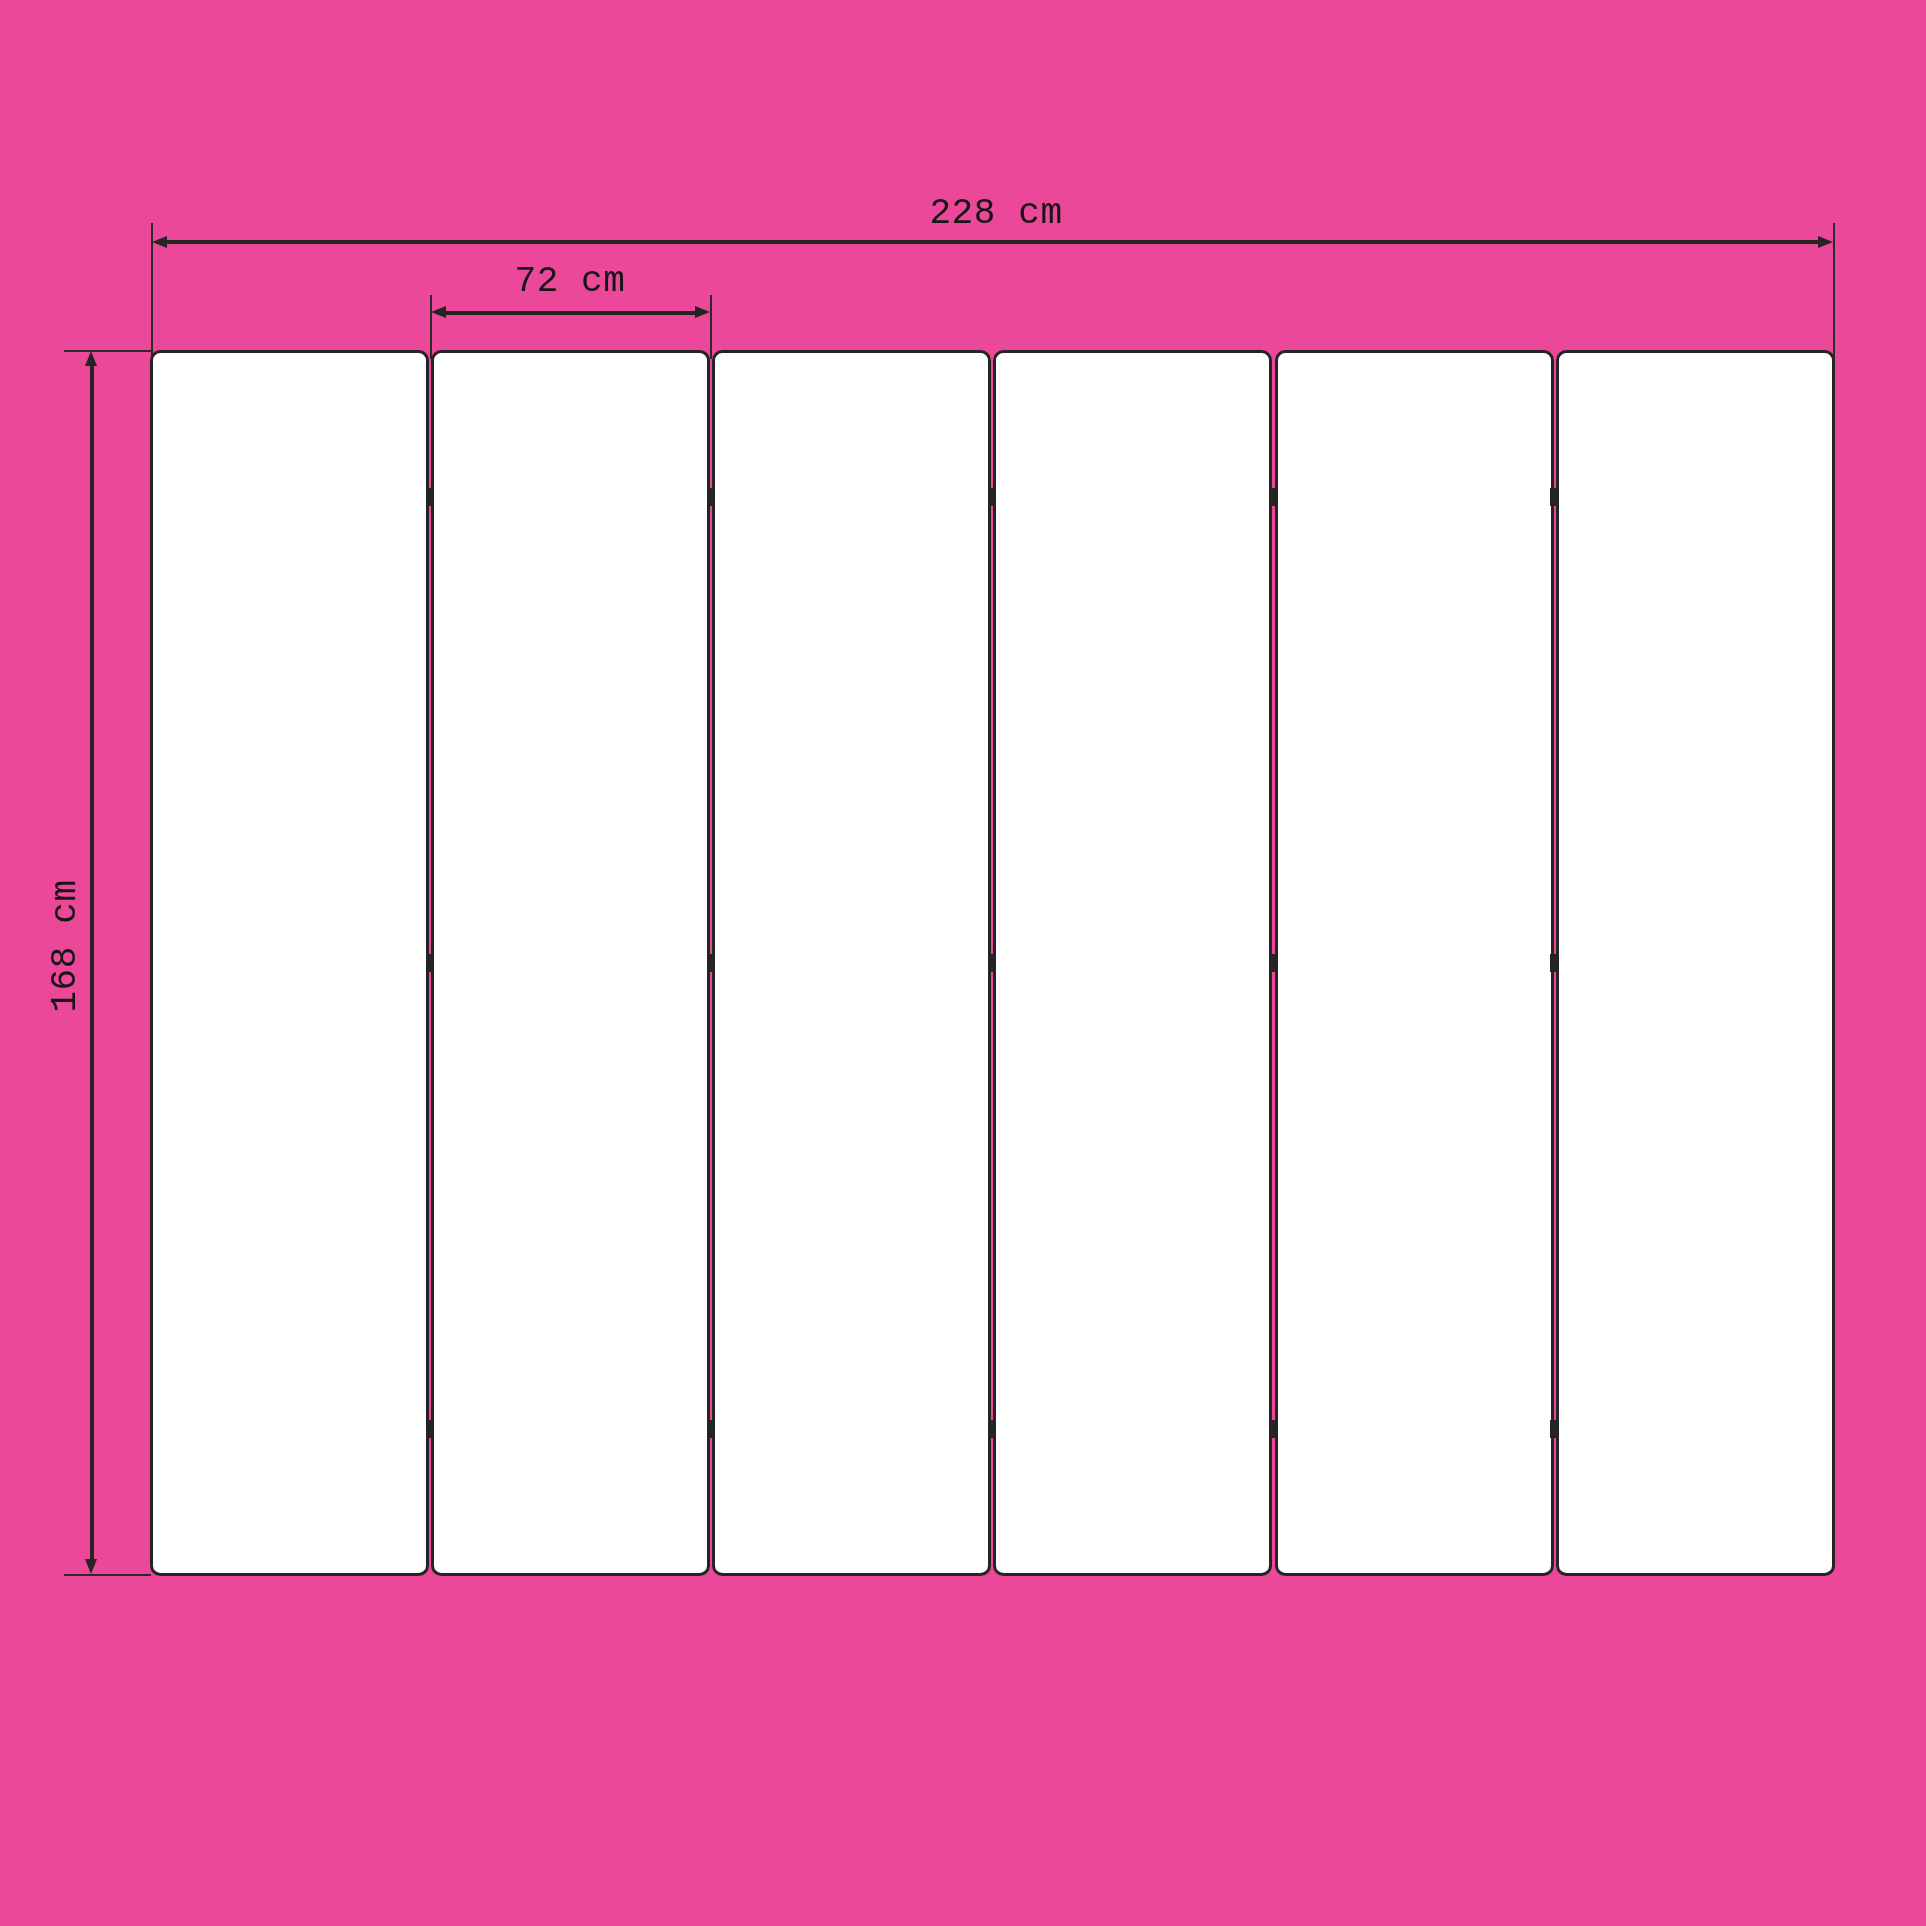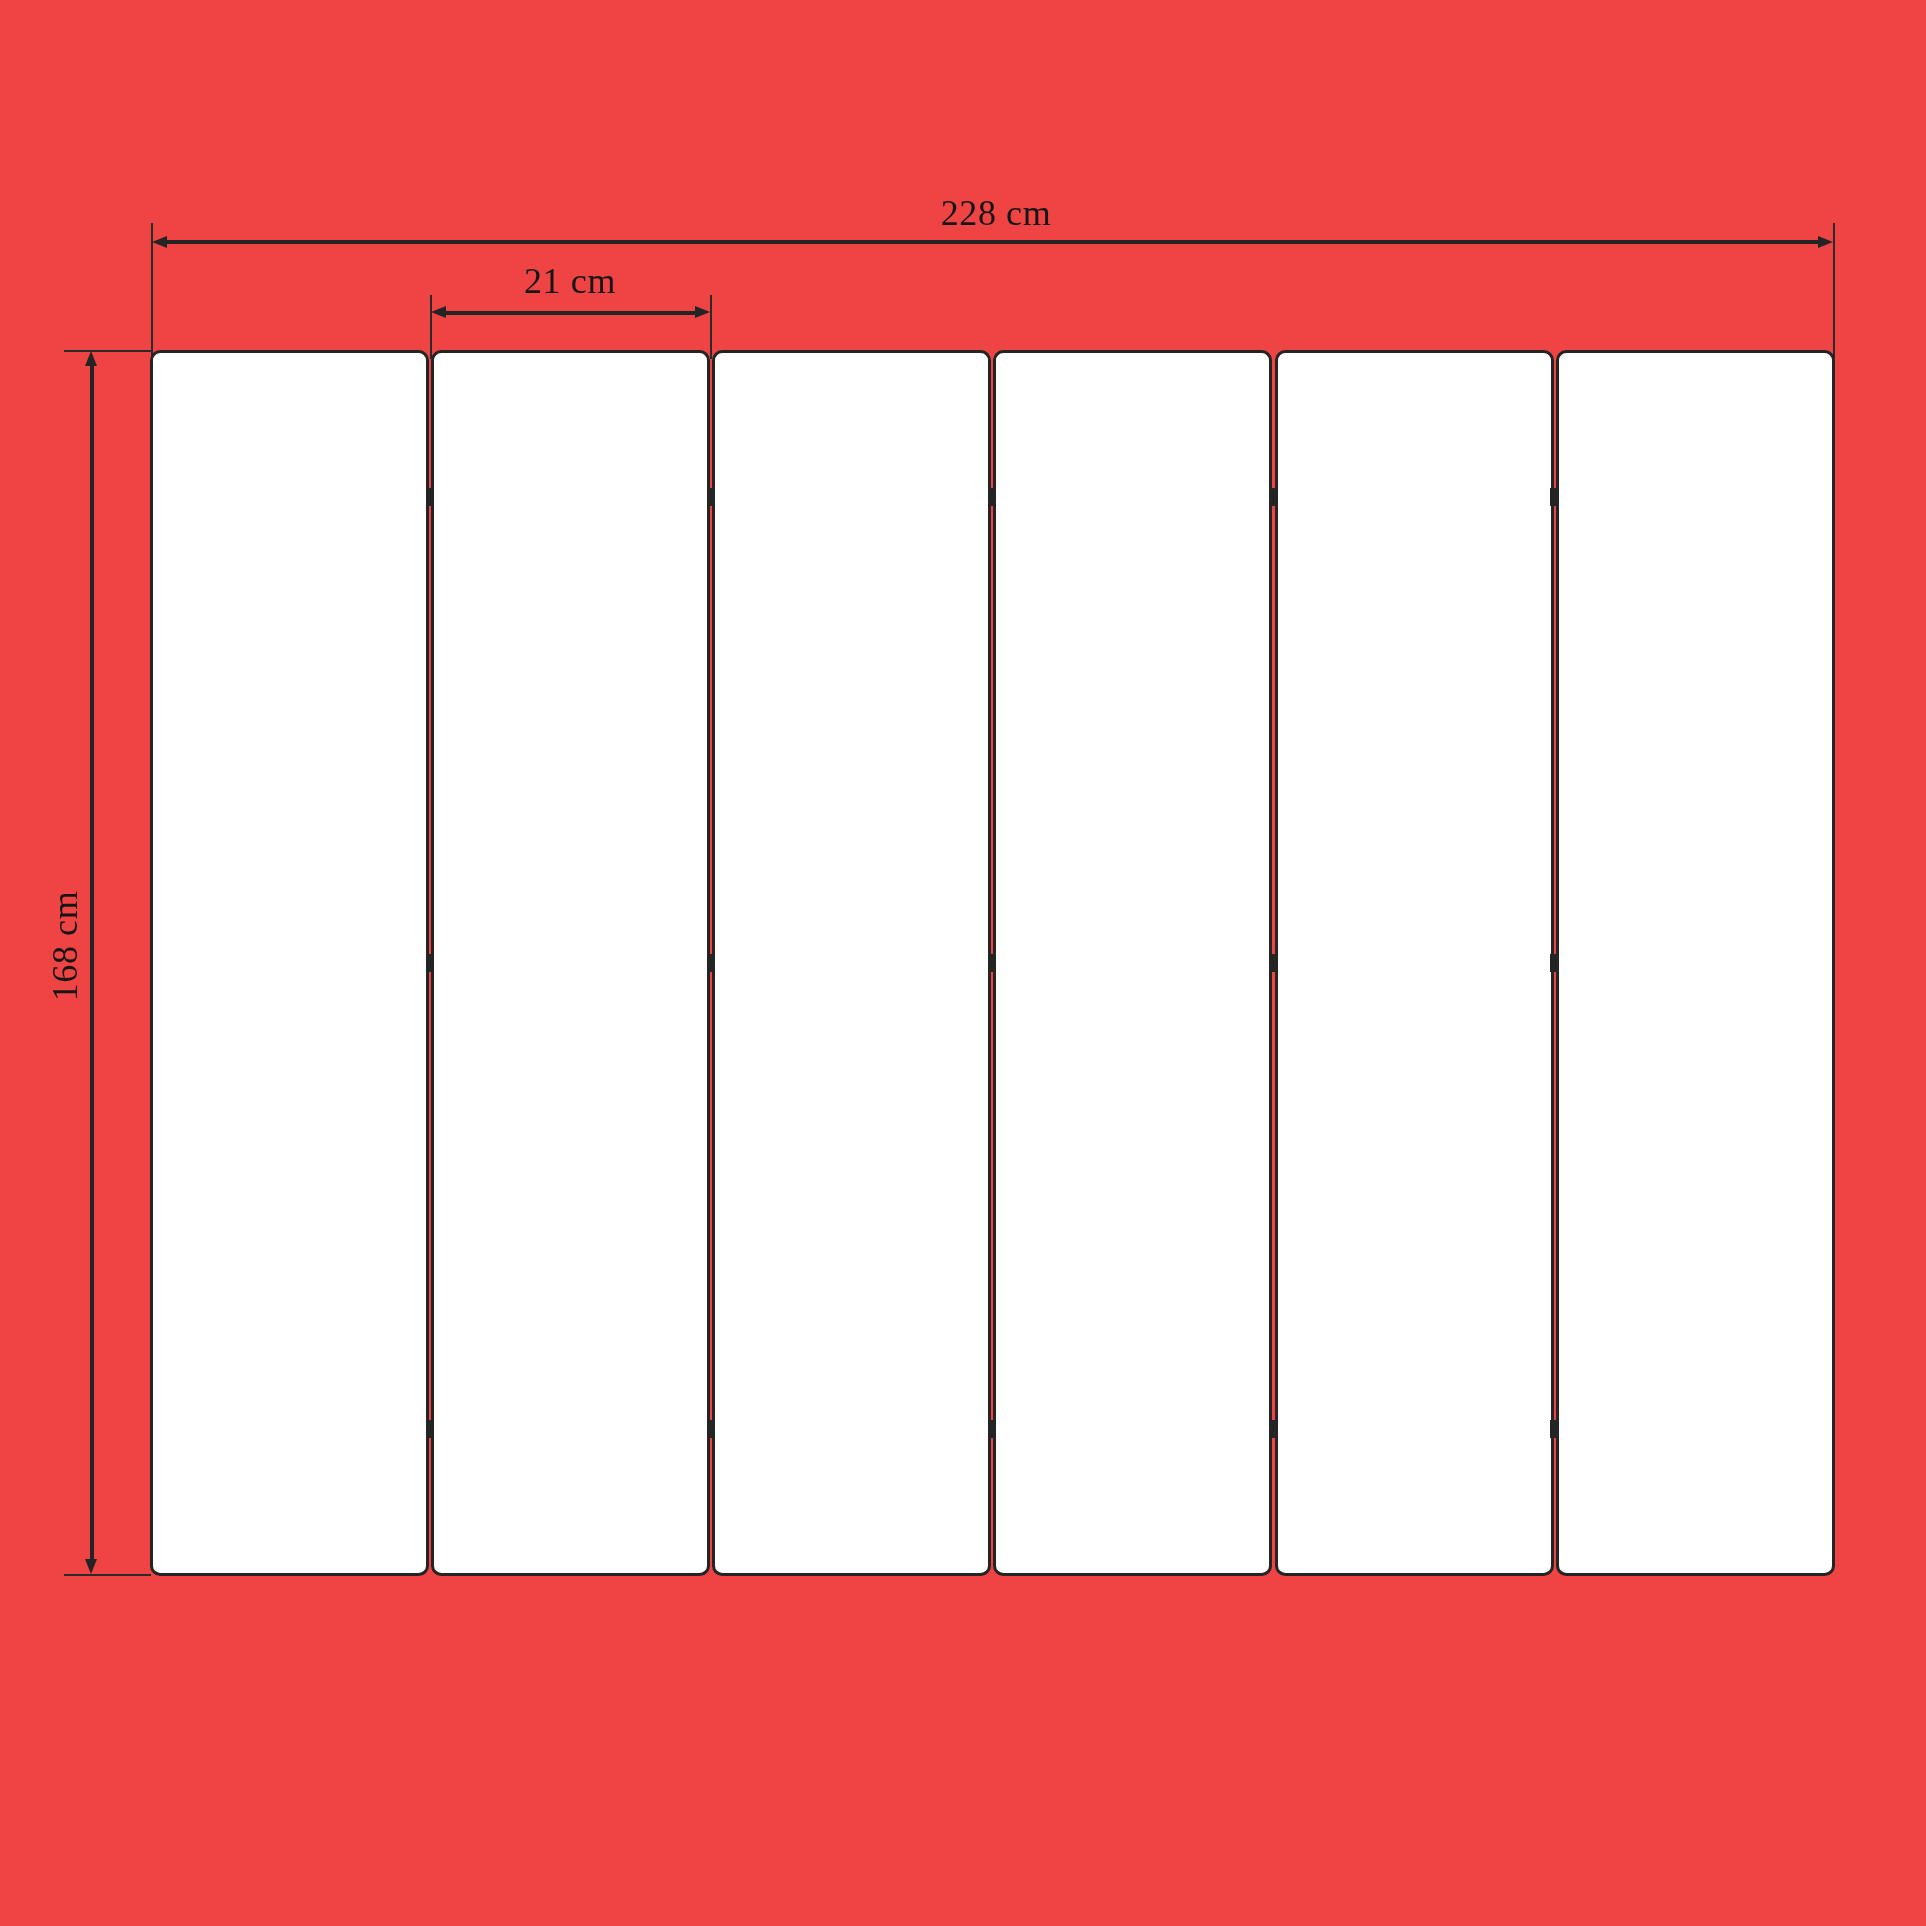--- a/index.html
+++ b/index.html
@@ -1,21 +1,21 @@
 <!DOCTYPE html>
 <html style="font-size:10.3px"><head>
 <meta charset="utf-8">
 <style>
   html, body { margin: 0; padding: 0; background: #ffffff; }
   .canvas {
     position: relative;
     width: 1926px;
     height: 1926px;
-    background: #ef4444;
-    font-family: Liberation Serif, serif;
+    background: #ec4899;
+    font-family: Liberation Mono, monospace;
     overflow: hidden;
   }
   .dim-label {
     position: absolute;
     font-size: 36px;
     color: #161616;
     letter-spacing: 0.6px;
     white-space: nowrap;
     transform: translate(-50%, -50%);
   }
@@ -71,21 +71,21 @@
   <div class="dim-line-h" style="left:161px; top:240px; width:1664px;"></div>
   <div class="arrow left" style="left:152px; top:236px;"></div>
   <div class="arrow right" style="left:1818px; top:236px;"></div>
   <div class="dim-label" style="left:996px; top:213px;">228 cm</div>
 
   <div class="ext-line-v" style="left:430px;  top:295px; height:64px;"></div>
   <div class="ext-line-v" style="left:710px; top:295px; height:64px;"></div>
   <div class="dim-line-h" style="left:439px; top:311px; width:263px;"></div>
   <div class="arrow left" style="left:431px; top:306px;"></div>
   <div class="arrow right" style="left:695px; top:306px;"></div>
-  <div class="dim-label" style="left:570px; top:281px;">21 cm</div>
+  <div class="dim-label" style="left:570px; top:281px;">72 cm</div>
 
   <div class="ext-line-h" style="left:64px; top:350px;  width:87px;"></div>
   <div class="ext-line-h" style="left:64px; top:1574px; width:87px;"></div>
   <div class="dim-line-v" style="left:90px; top:360px; height:1207px;"></div>
   <div class="arrow up" style="left:85px; top:351px;"></div>
   <div class="arrow down" style="left:85px; top:1559px;"></div>
   <div class="dim-label vertical" style="left:65px; top:946px;">168 cm</div>
 
   <div id="panels-row">
       <div class="panel" style="left: 150px; top: 350px; width: 279px; height: 1226px;"></div>

